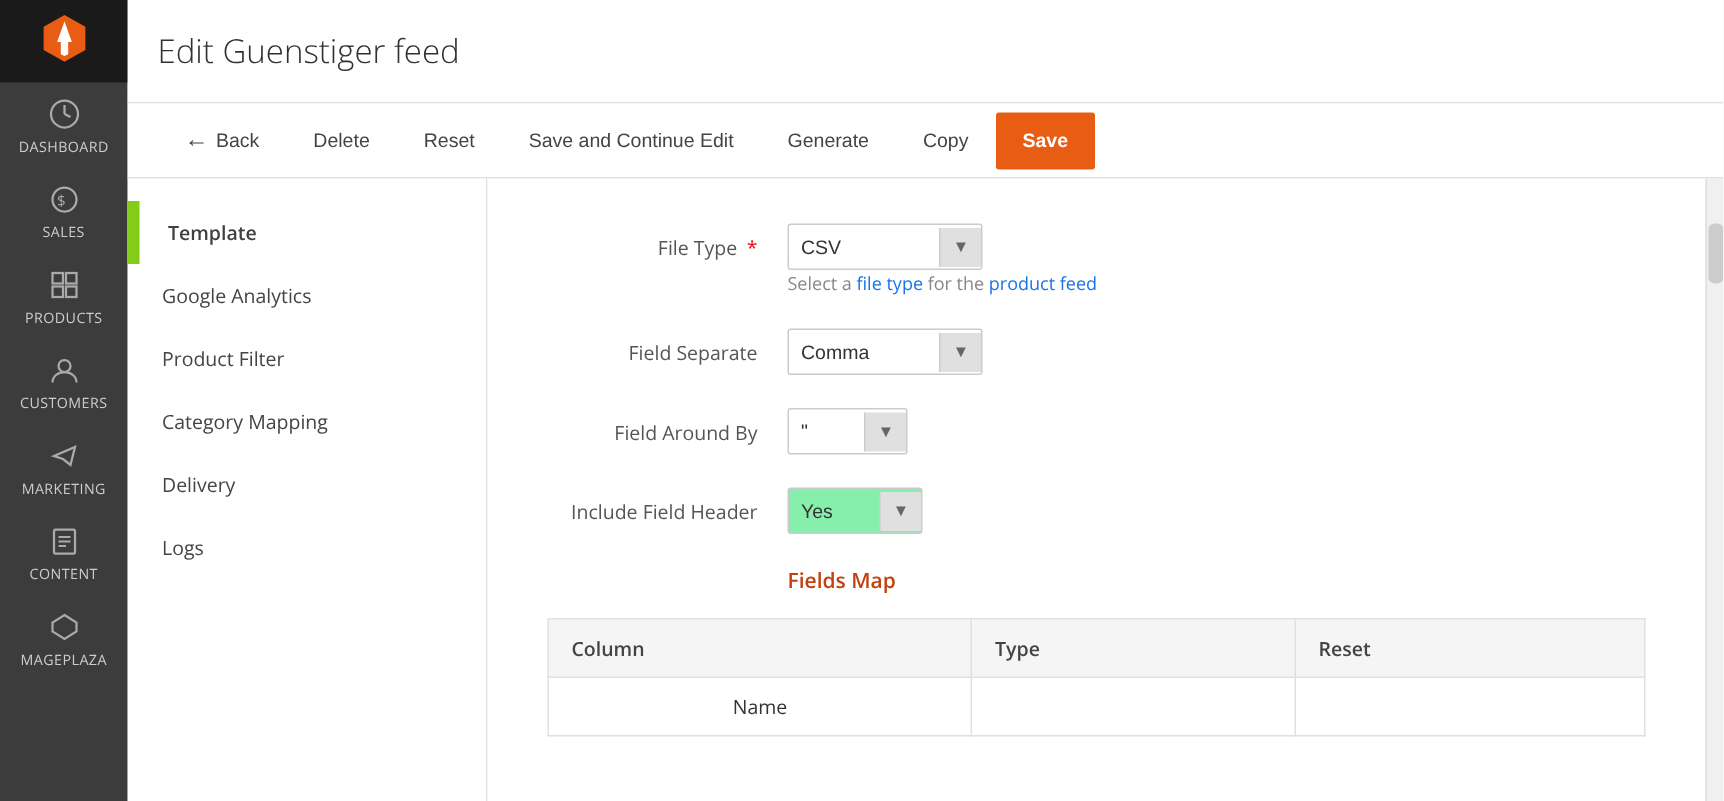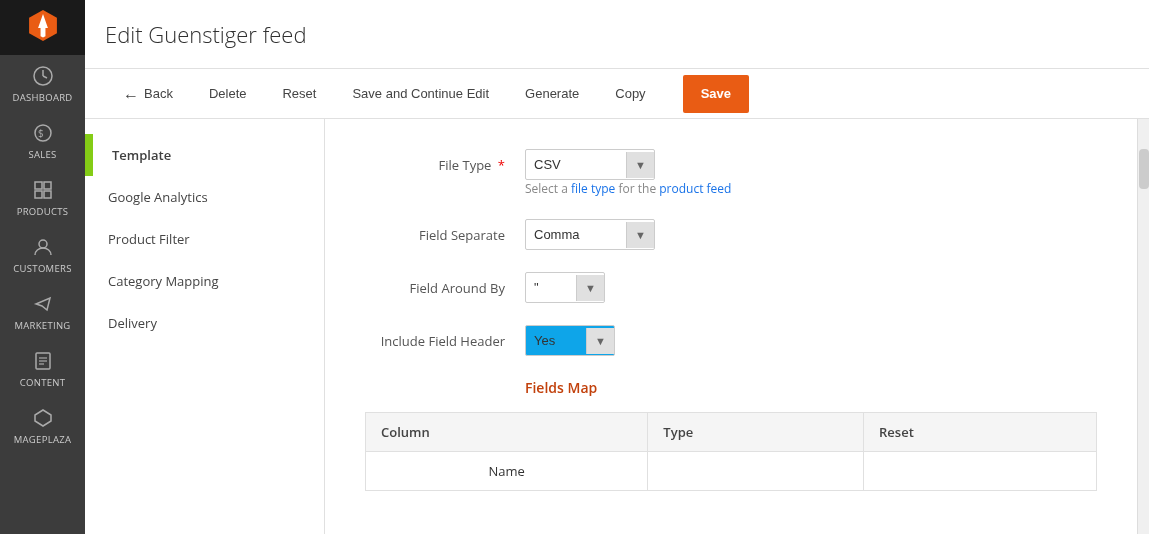--- a/index.html
+++ b/index.html
@@ -93,21 +93,21 @@
       display: flex;
       align-items: center;
       gap: 5px;
     }
     .toolbar-btn.primary {
       background: #e95c14;
       color: #fff;
       font-weight: 600;
       border-radius: 2px;
       height: 38px;
-      margin-left: 19px;
+      margin-left: 0;
     }
     .back-arrow { font-size: 16px; }
 
     
     .body-area {
       display: flex;
       flex: 1;
       overflow: hidden;
     }
 
@@ -214,21 +214,21 @@
       cursor: pointer;
       outline: none;
       -webkit-appearance: none;
       appearance: none;
     }
     .select-dropdown-yes {
       display: flex;
       align-items: center;
       border: 1px solid #ccc;
       border-radius: 2px;
-      background: #0ea5e9;
+      background: #86efac;
       width: 90px;
     }
     .select-dropdown-yes select {
       flex: 1;
       border: none;
       background: transparent;
       padding: 7px 8px;
       font-size: 13px;
       color: #333;
       cursor: pointer;
@@ -413,20 +413,21 @@
   </div>
 
   <div class="body-area">
 
     <div class="left-nav">
       <a class="left-nav-item active">Template</a>
       <a class="left-nav-item">Google Analytics</a>
       <a class="left-nav-item">Product Filter</a>
       <a class="left-nav-item">Category Mapping</a>
       <a class="left-nav-item">Delivery</a>
+      <a class="left-nav-item">Logs</a>
     </div>
 
     <div class="content-area">
 
       <div class="form-row">
         <div class="form-label">
           <span>File Type</span>
           <span class="required">*</span>
         </div>
         <div class="form-control">

